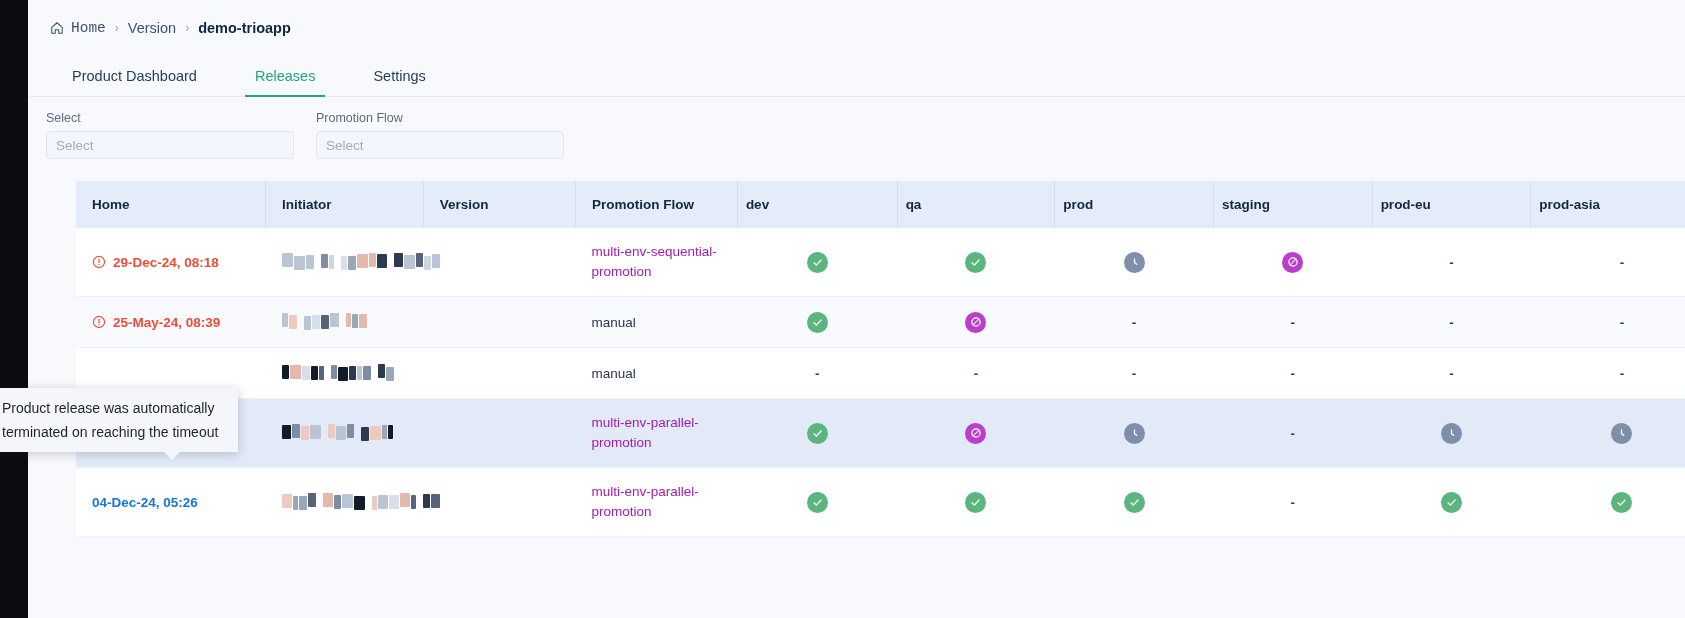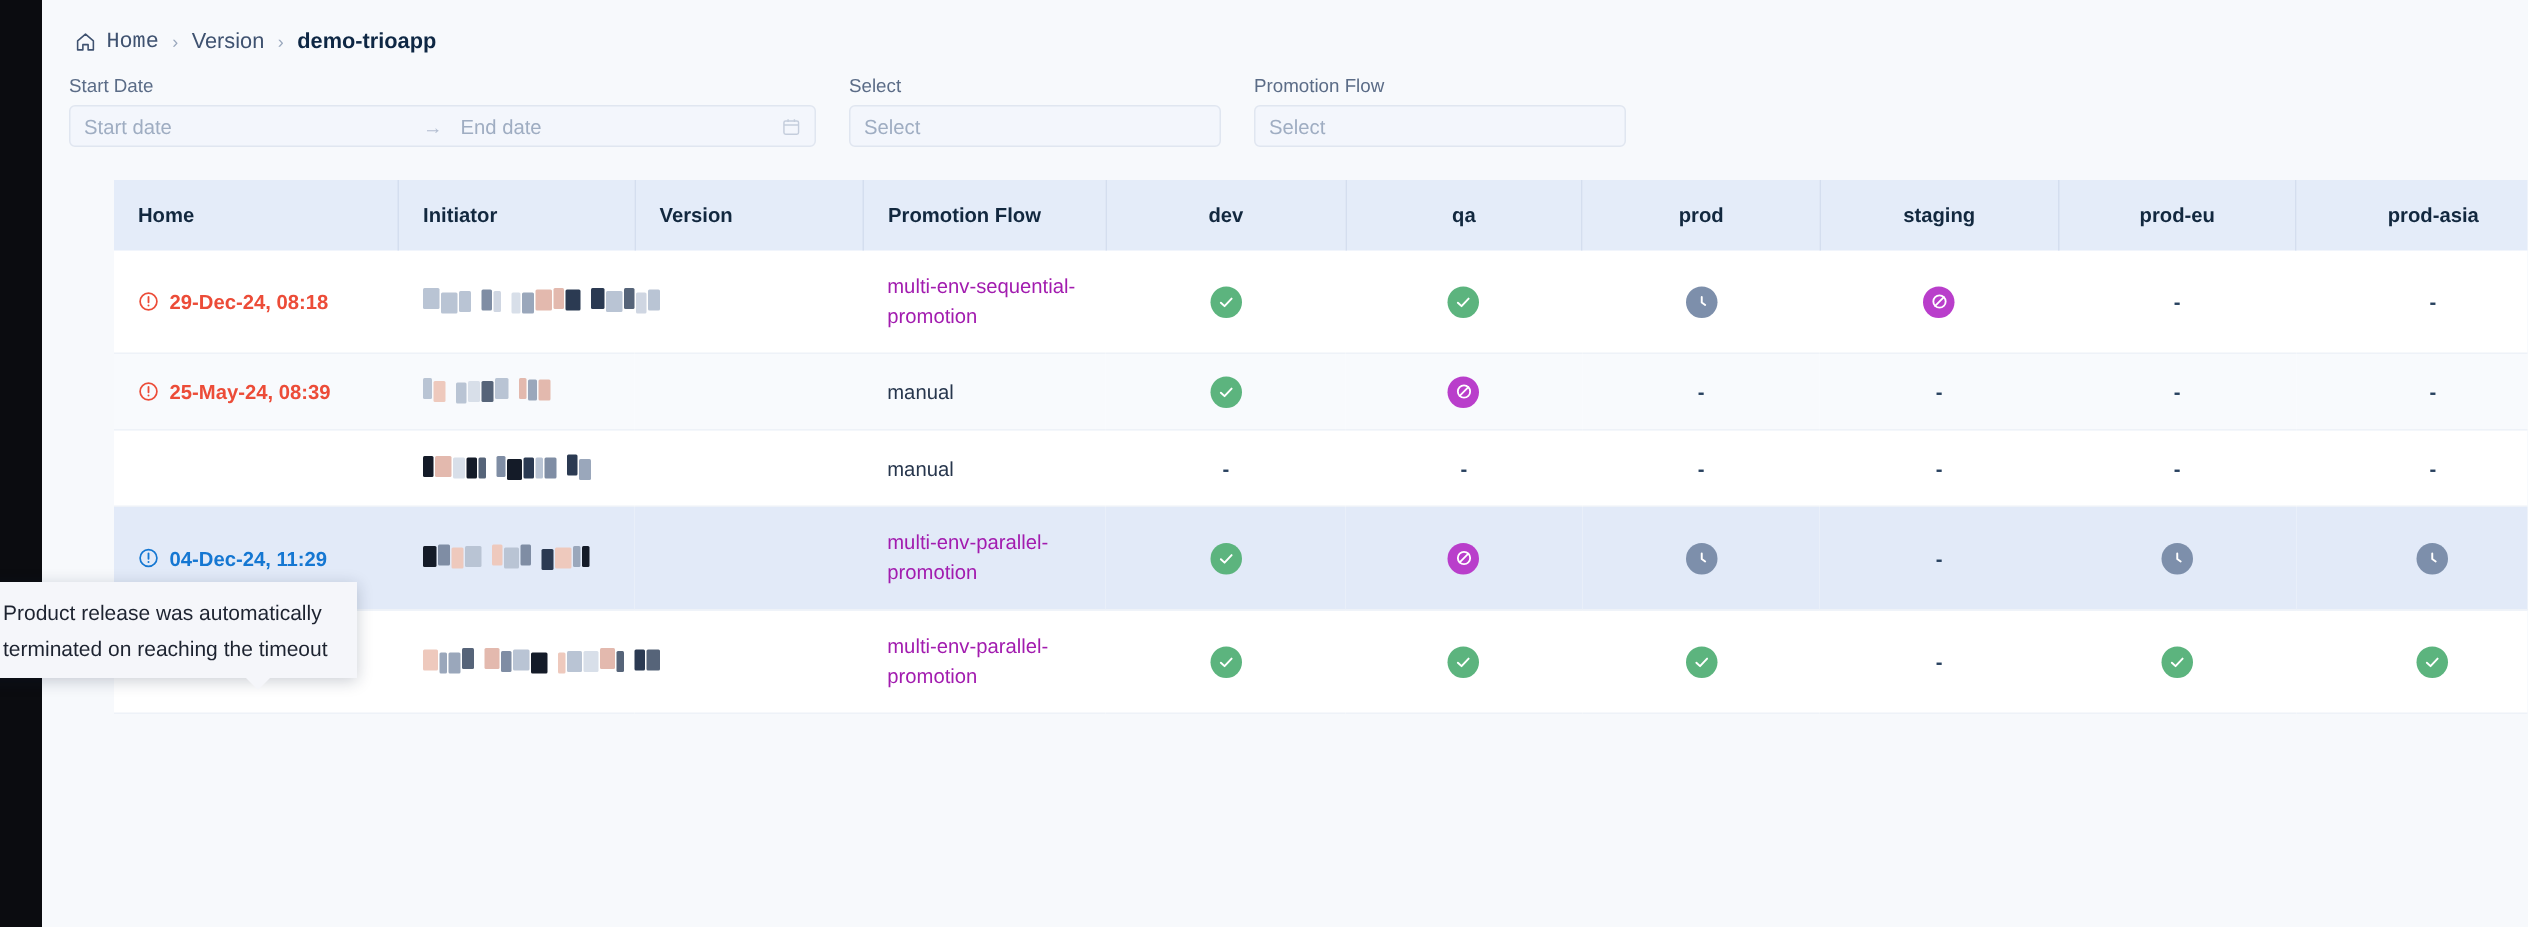--- a/index.html
+++ b/index.html
@@ -77,21 +77,21 @@
     border-top-left-radius: 4px;
   }
   table { border-collapse: collapse; width: 1637px; table-layout: fixed; }
   thead th {
     background: #e4ecf9; color: #12283f;
     font-size: 13.5px; font-weight: bold;
     height: 46px; text-align: left;
     padding: 0 16px; border-right: 1px solid #d4deef;
     white-space: nowrap;
   }
-  thead th.c { text-align: center; padding: 16px 8px; }
+  thead th.c { text-align: left; padding: 16px 8px; }
   thead th:last-child { border-right: none; }
 
   tbody td {
     font-size: 13.5px; color: #27364d;
     padding: 14px 16px; vertical-align: middle;
     border-bottom: 1px solid #eef2f8;
   }
   tbody td.c { text-align: center; padding: 14px 8px; }
   tbody tr.alt td { background: #f8fafd; }
   tbody tr.sel td { background: #e2eaf8; }
@@ -154,38 +154,28 @@
             </svg>
         </span>
         <span>Home</span>
       </span>
       <span class="bc-sep">›</span>
       <span>Version</span>
       <span class="bc-sep">›</span>
       <span class="bc-current">demo-trioapp</span>
     </div>
 
+    <div class="tabs">
+      <div class="tab">Product Dashboard</div>
+      <div class="tab active">Releases</div>
+      <div class="tab">Settings</div>
+    </div>
 
     <div class="filters">
 
-      <div class="field-date">
-        <div class="field-label">Start Date</div>
-        <div class="input-box">
-          <span class="date-in">Start date</span>
-          <span class="date-arrow">→</span>
-          <span class="date-in">End date</span>
-          <span class="cal-icon">
-            <svg width="13" height="13" viewBox="0 0 16 16">
-                <rect x="2" y="3.2" width="12" height="11" rx="1.4" fill="none" stroke="#9fadc2" stroke-width="1.2"></rect>
-                <path d="M2 6.6 H14" stroke="#9fadc2" stroke-width="1.2"></path>
-                <path d="M5.4 1.8 V4.2 M10.6 1.8 V4.2" stroke="#9fadc2" stroke-width="1.2"></path>
-              </svg>
-          </span>
-        </div>
-      </div>
 
       <div class="field-sel">
         <div class="field-label">Select</div>
         <div class="input-box">
           <span>Select</span>
         </div>
       </div>
 
       <div class="field-sel">
         <div class="field-label">Promotion Flow</div>

